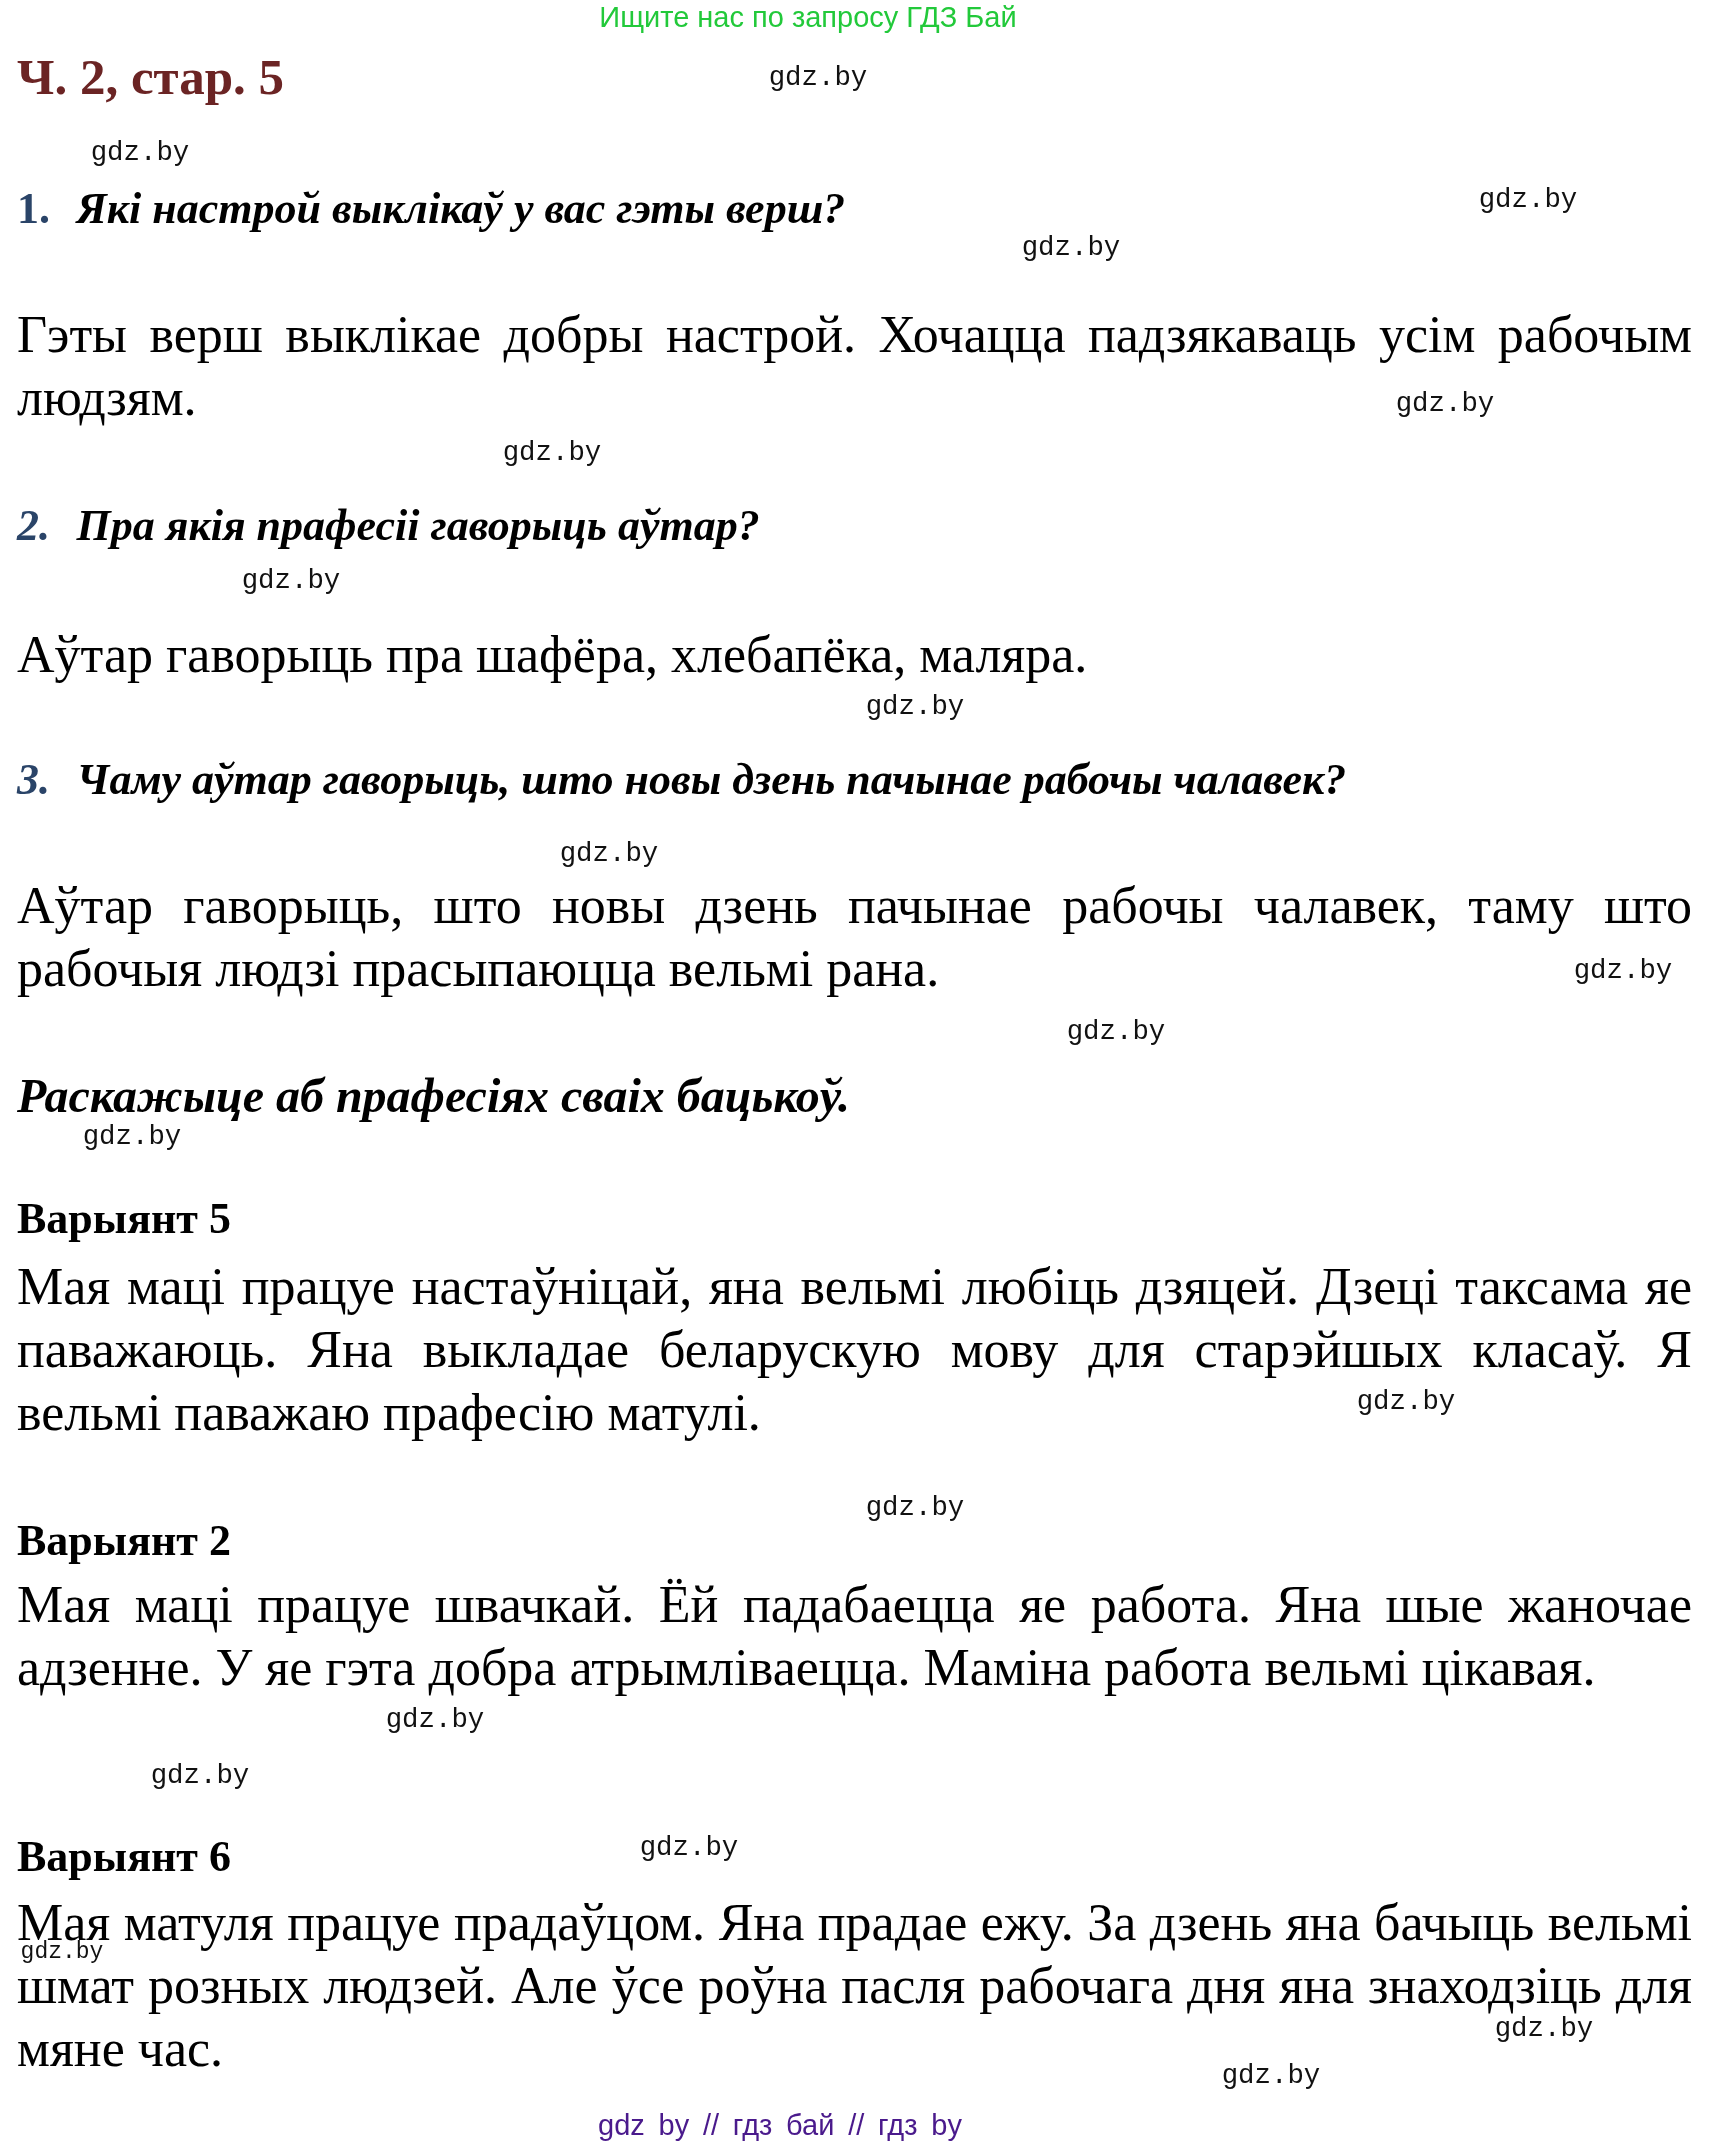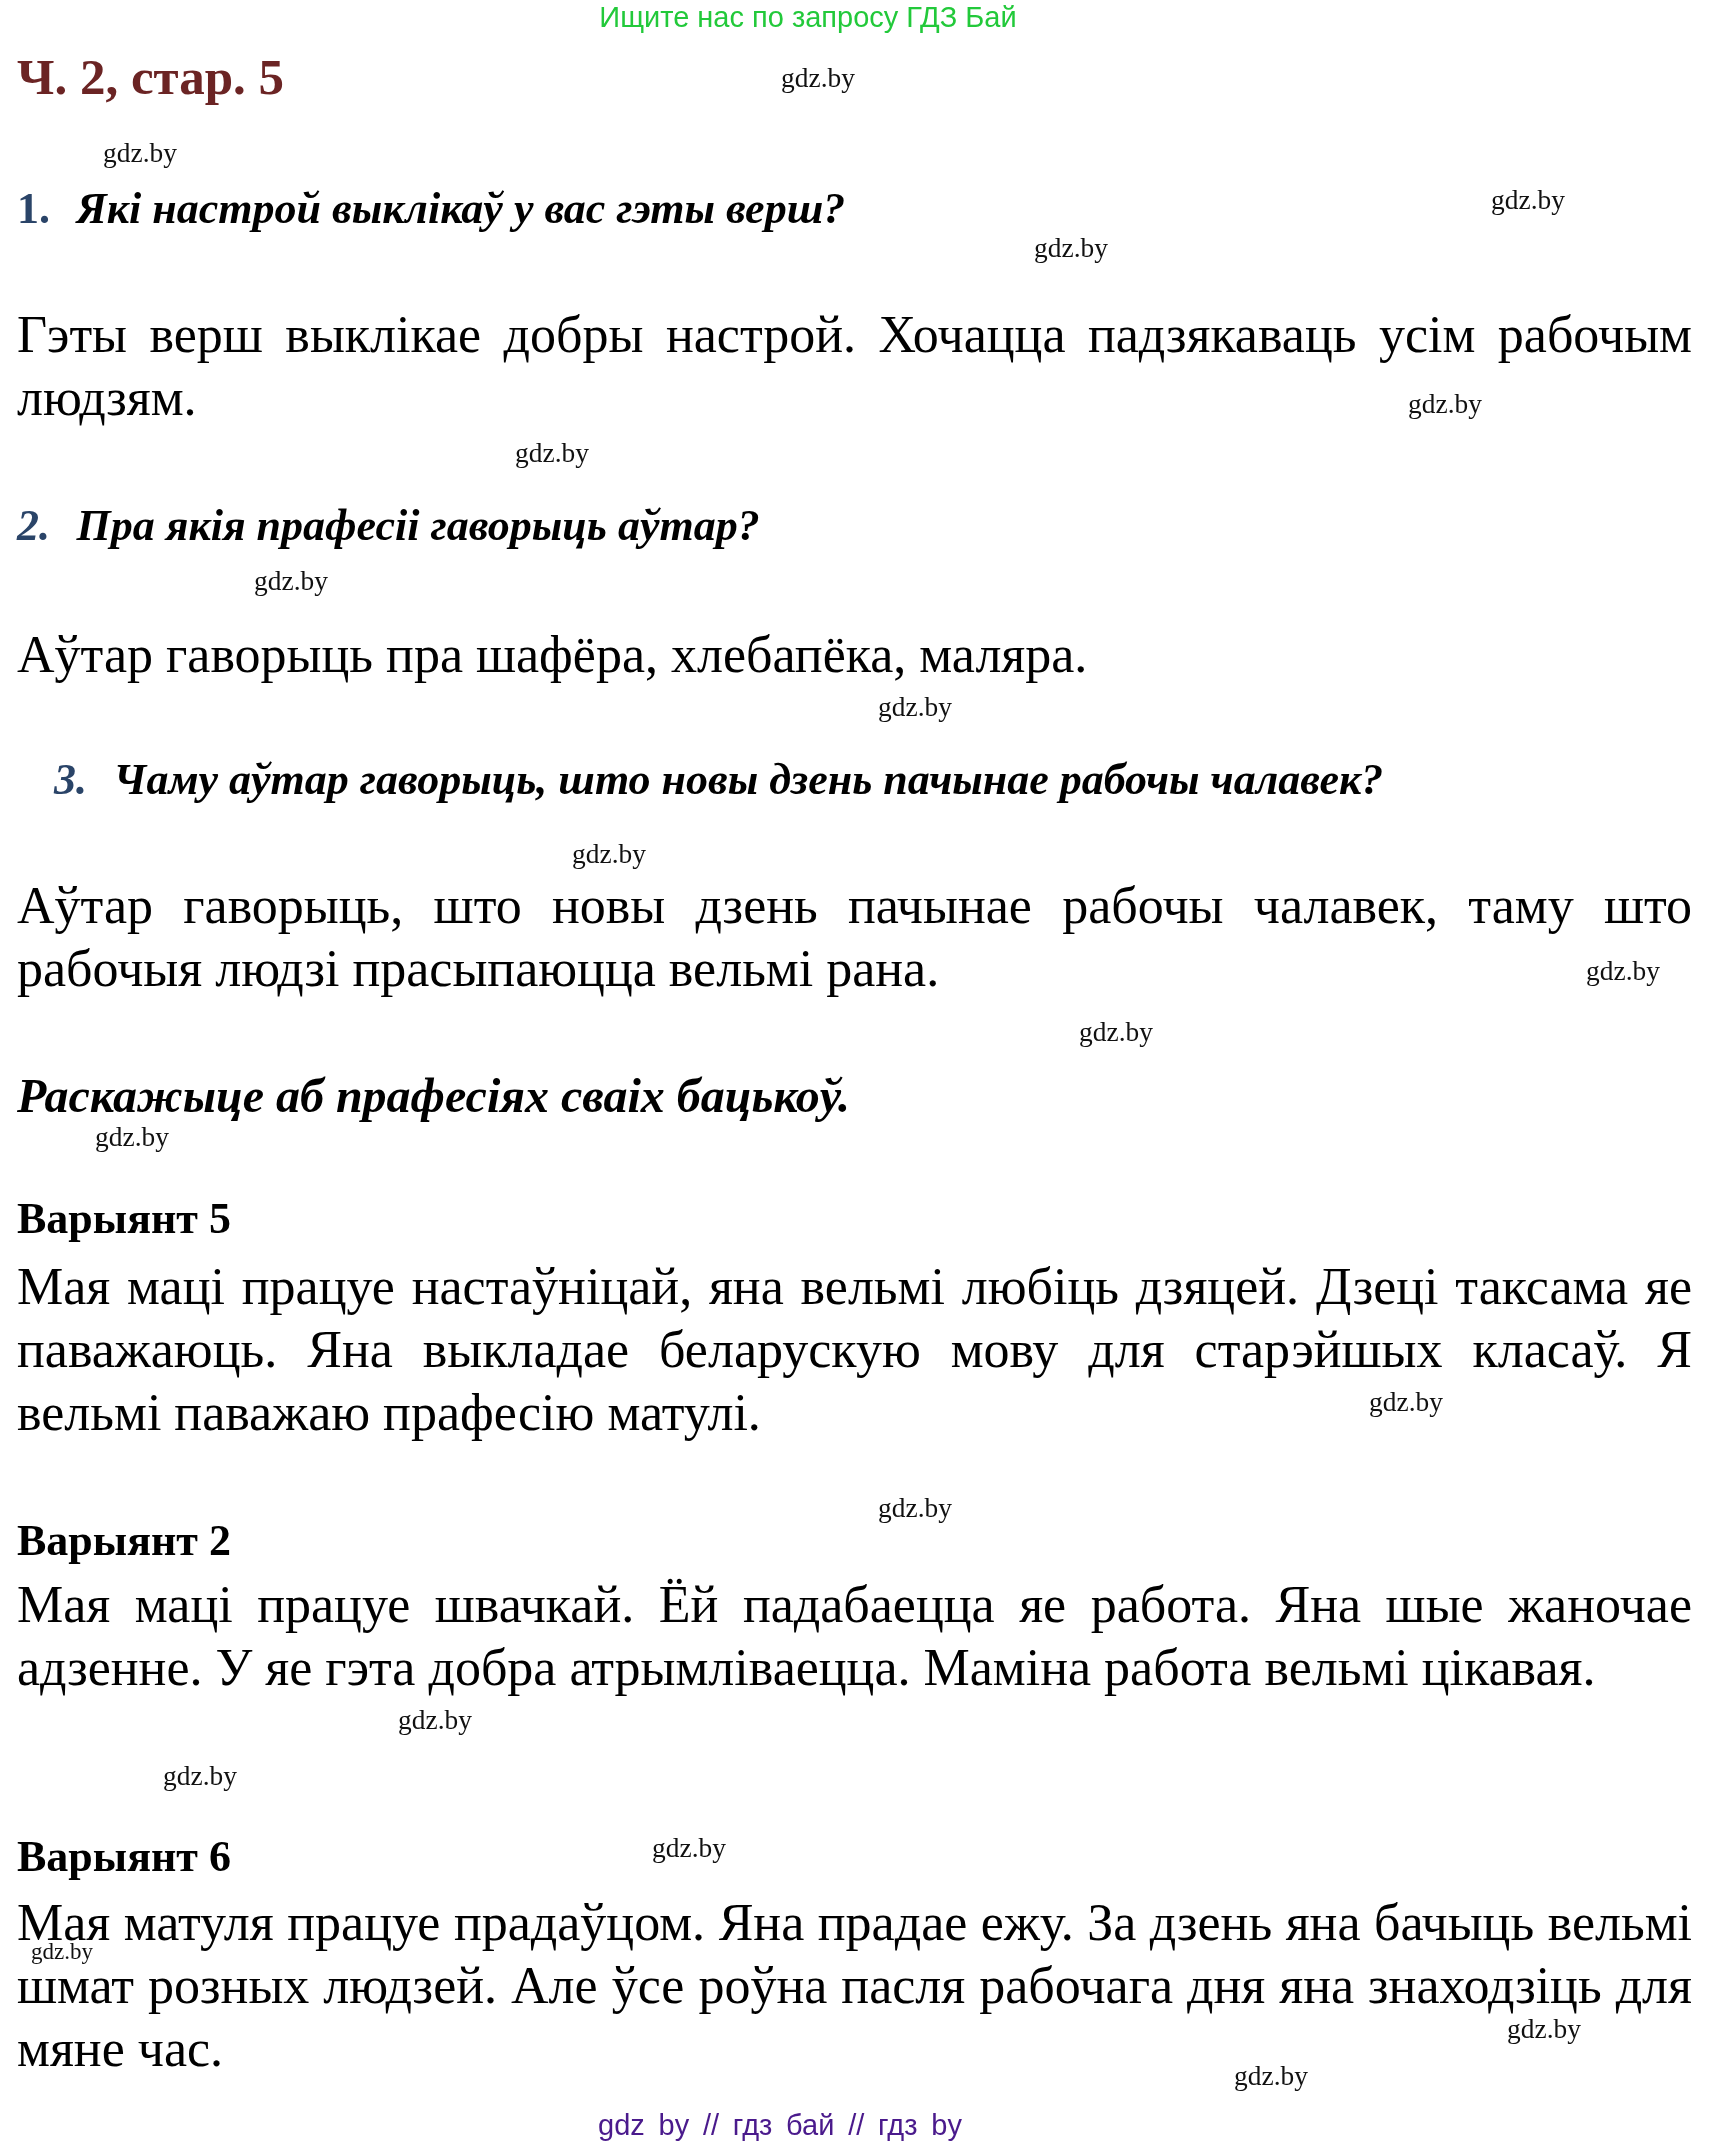--- a/index.html
+++ b/index.html
@@ -30,21 +30,21 @@
   .variant-title {
     left: 17px;
     font-family: "Liberation Serif", serif; font-weight: bold; font-size: 44px; line-height: 53px; color: #000;
   }
   .task {
     left: 17px;
     font-family: "Liberation Serif", serif; font-weight: bold; font-style: italic;
     font-size: 48px; line-height: 53px; color: #000;
   }
   .wm {
-    font-family: Liberation Serif, serif; font-size: 27.4px; line-height: 30px; color: #111;
+    font-family: Liberation Mono, monospace; font-size: 27.4px; line-height: 30px; color: #111;
     transform: translate(-50%, -50%);
   }
   .wm.small { font-size: 23px; }
   .footer {
     left: 0; width: 1560px; top: 2108px; text-align: center;
     font-family: "Liberation Sans", sans-serif; font-size: 29px; line-height: 34px; color: #4a1a8c;
     word-spacing: 5.7px;
   }
 </style>
 </head>
@@ -57,21 +57,21 @@
 <div class="abs question" style="top:182px;">
   <span class="num">1.</span><span>Які настрой выклікаў у вас гэты верш?</span>
 </div>
 <div class="abs para justify" style="top:303px;">Гэты верш выклікае добры настрой. Хочацца падзякаваць усім рабочым людзям.</div>
 
 <div class="abs question" style="top:499px;">
   <span class="num it">2.</span><span>Пра якія прафесіі гаворыць аўтар?</span>
 </div>
 <div class="abs para" style="top:623px;">Аўтар гаворыць пра шафёра, хлебапёка, маляра.</div>
 
-<div class="abs question" style="top:753px;margin-left:37px;">
+<div class="abs question" style="top:753px;">
   <span class="num it">3.</span><span>Чаму аўтар гаворыць, што новы дзень пачынае рабочы чалавек?</span>
 </div>
 <div class="abs para justify" style="top:874px;">Аўтар гаворыць, што новы дзень пачынае рабочы чалавек, таму што рабочыя людзі прасыпаюцца  вельмі рана.</div>
 
 <div class="abs task" style="top:1069px;">Раскажыце аб прафесіях сваіх бацькоў.</div>
 
 <div class="abs variant-title" style="top:1192px;">Варыянт 5</div>
 <div class="abs para justify" style="top:1255px;">Мая маці працуе настаўніцай, яна вельмі любіць дзяцей. Дзеці таксама яе паважаюць. Яна выкладае беларускую мову для старэйшых класаў. Я вельмі паважаю прафесію матулі.</div>
 
 <div class="abs variant-title" style="top:1514px;">Варыянт 2</div>

